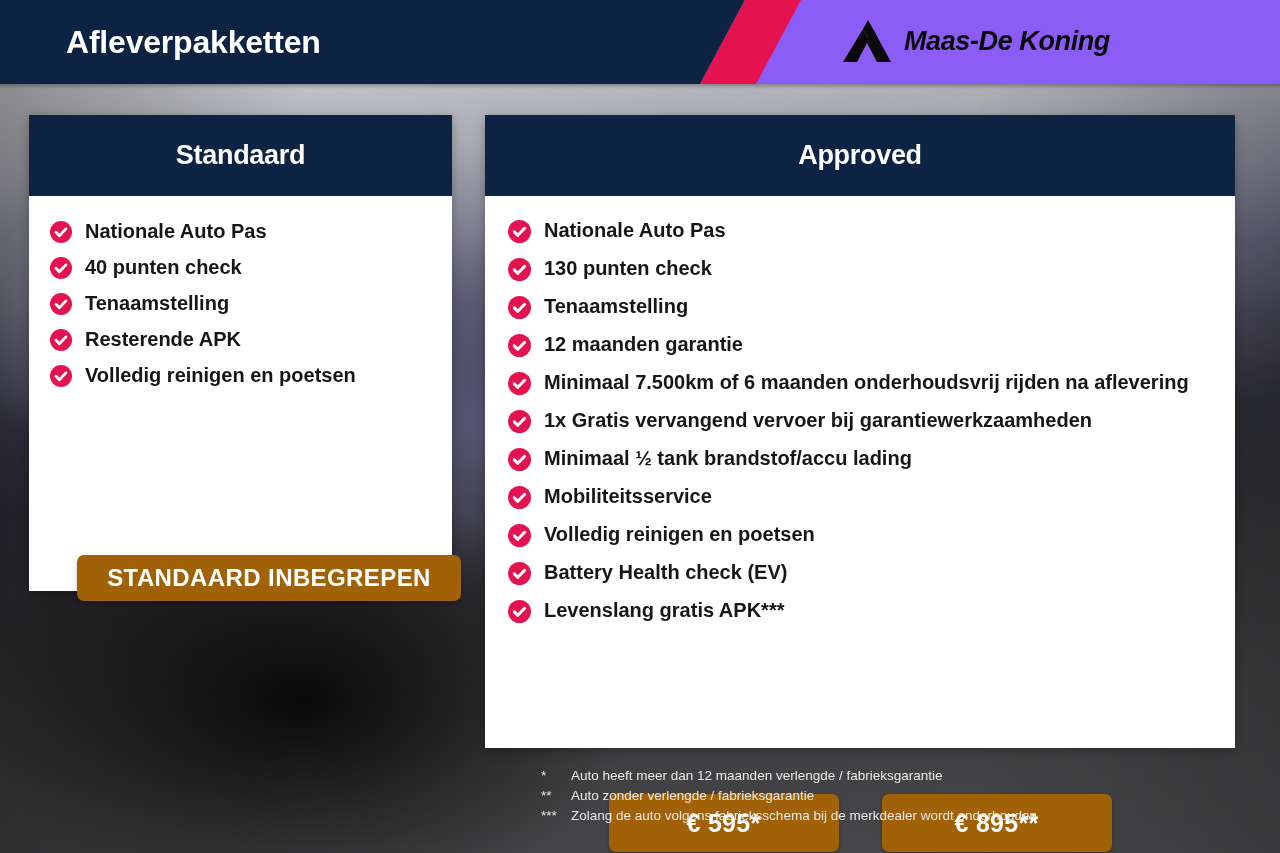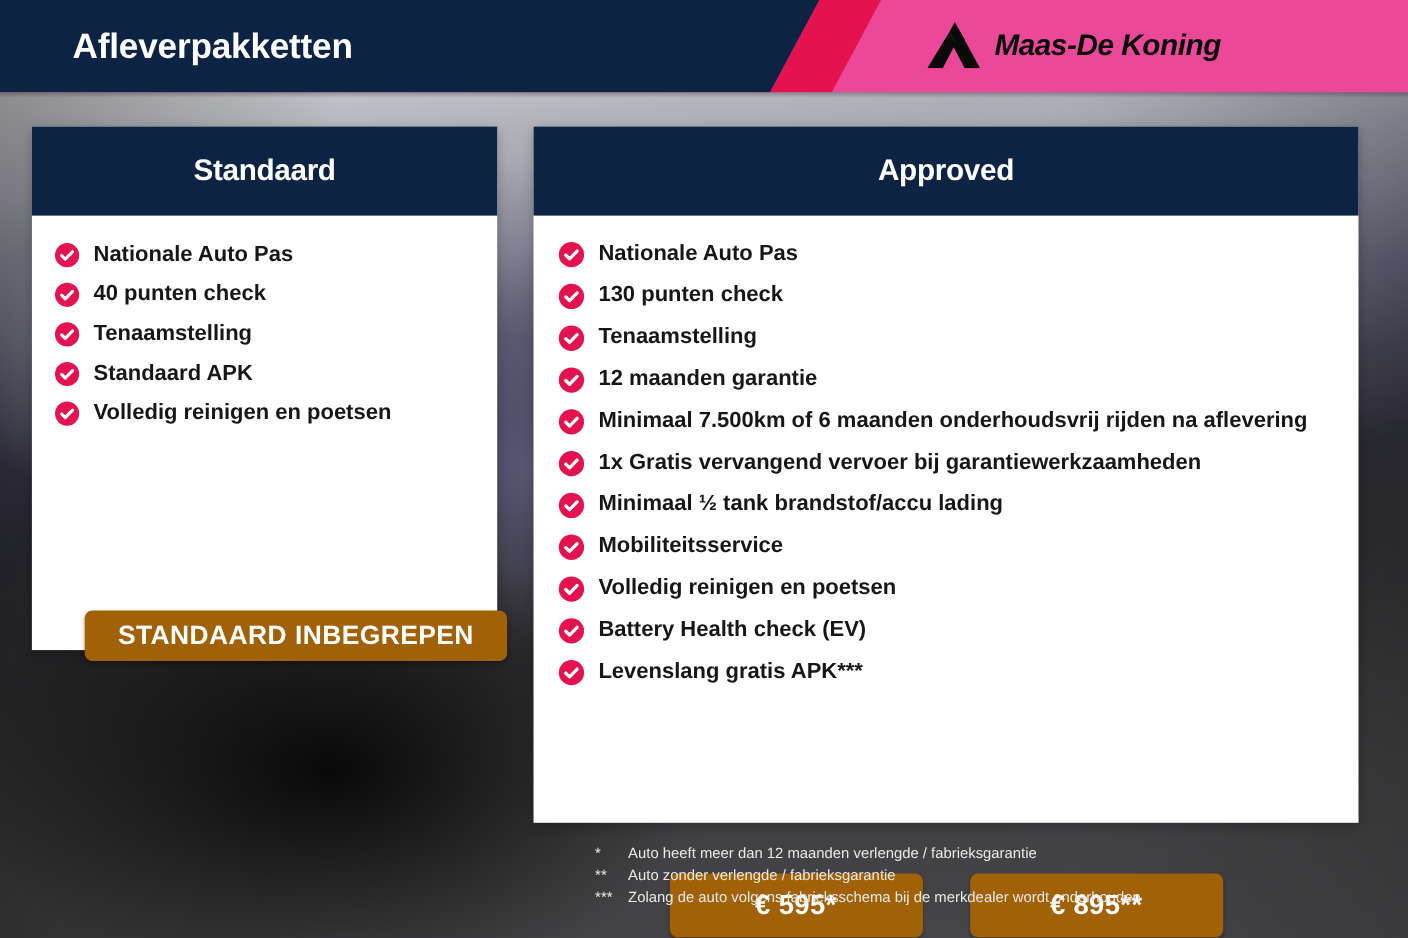--- a/index.html
+++ b/index.html
@@ -37,21 +37,21 @@
   }
   .bg-vignette{
     position:absolute; inset:0;
     background:
       linear-gradient(to right, rgba(0,0,0,.30) 0%, rgba(0,0,0,0) 24%, rgba(0,0,0,0) 76%, rgba(0,0,0,.18) 100%);
   }
 
   
   .header{
     position:absolute; left:0; top:0; width:1280px; height:84px;
-    background:#ec4899; overflow:hidden;
+    background:#8b5cf6; overflow:hidden;
   }
   .header .navy{
     position:absolute; left:0; top:0; width:760px; height:84px;
     background:#0d2344;
     clip-path:polygon(0 0, 745px 0, 700px 84px, 0 84px);
   }
   .header .pink{
     position:absolute; left:0; top:0; width:820px; height:84px;
     background:#e4134f;
     clip-path:polygon(745px 0, 801px 0, 756px 84px, 700px 84px);
@@ -188,21 +188,21 @@
             </svg>
           </span>
           <span class="feature-text">Tenaamstelling</span>
         </li>
         <li class="feature-item">
           <span class="check-badge">
             <svg viewBox="0 0 24 24" width="100%" height="100%">
               <path d="M6.6 12.4 L10.2 16 L17.4 8.6" fill="none" stroke="#ffffff" stroke-width="3.1" stroke-linecap="round" stroke-linejoin="round"></path>
             </svg>
           </span>
-          <span class="feature-text">Standaard APK</span>
+          <span class="feature-text">Resterende APK</span>
         </li>
         <li class="feature-item">
           <span class="check-badge">
             <svg viewBox="0 0 24 24" width="100%" height="100%">
               <path d="M6.6 12.4 L10.2 16 L17.4 8.6" fill="none" stroke="#ffffff" stroke-width="3.1" stroke-linecap="round" stroke-linejoin="round"></path>
             </svg>
           </span>
           <span class="feature-text">Volledig reinigen en poetsen</span>
         </li>
       </ul>

